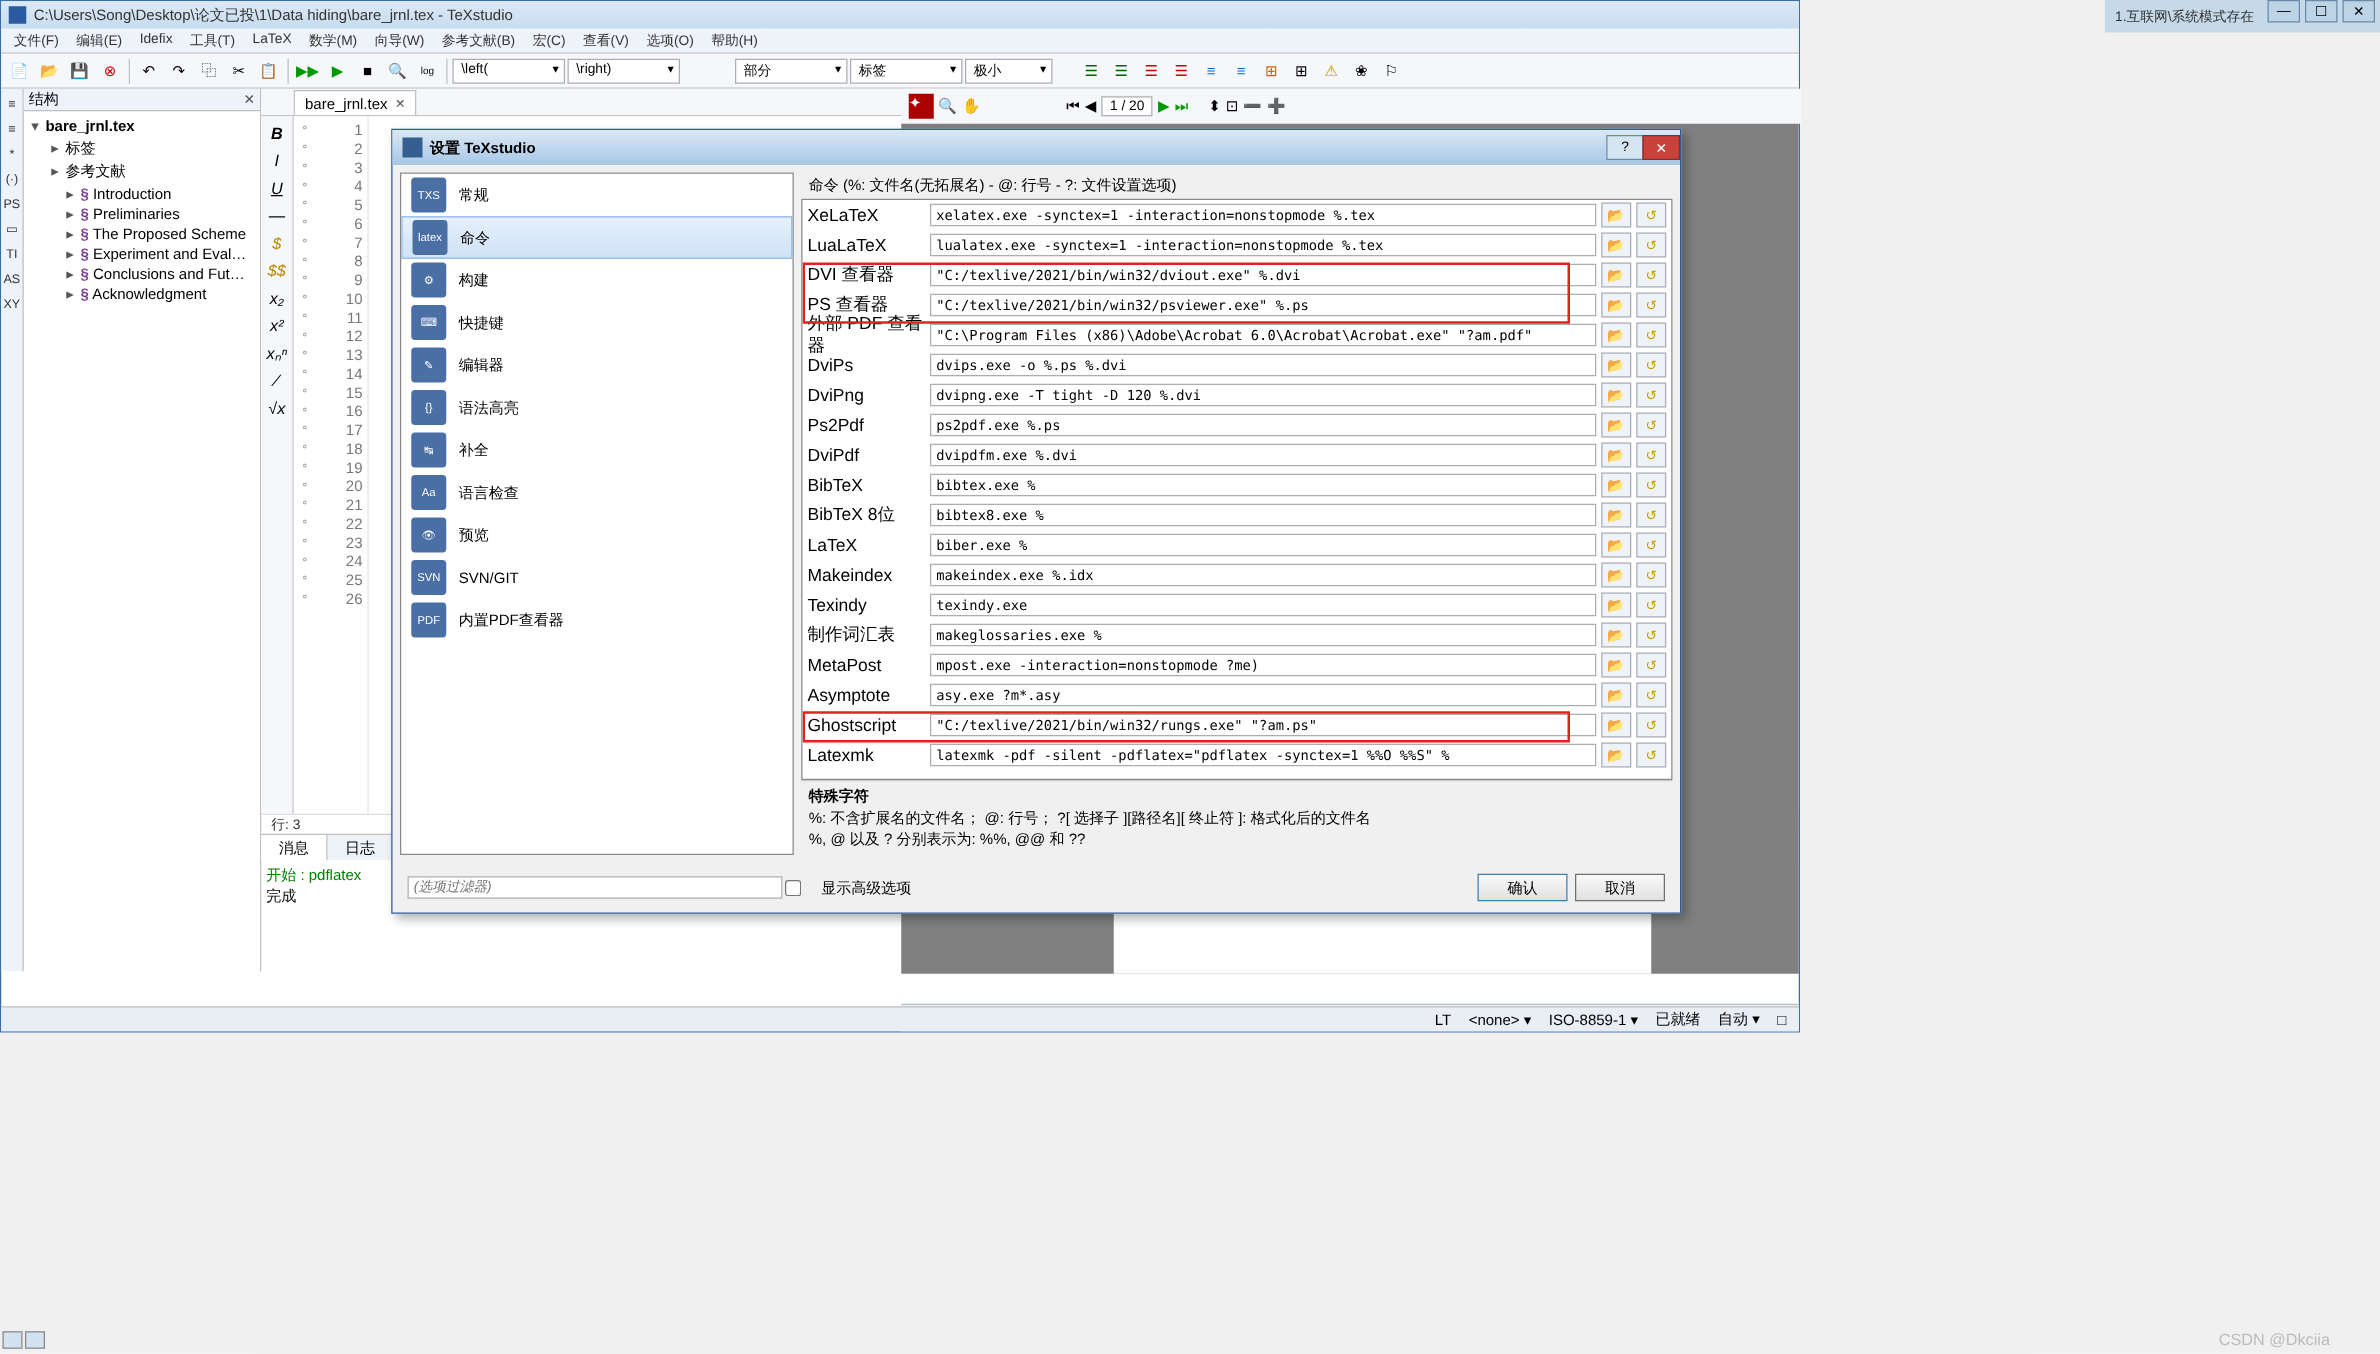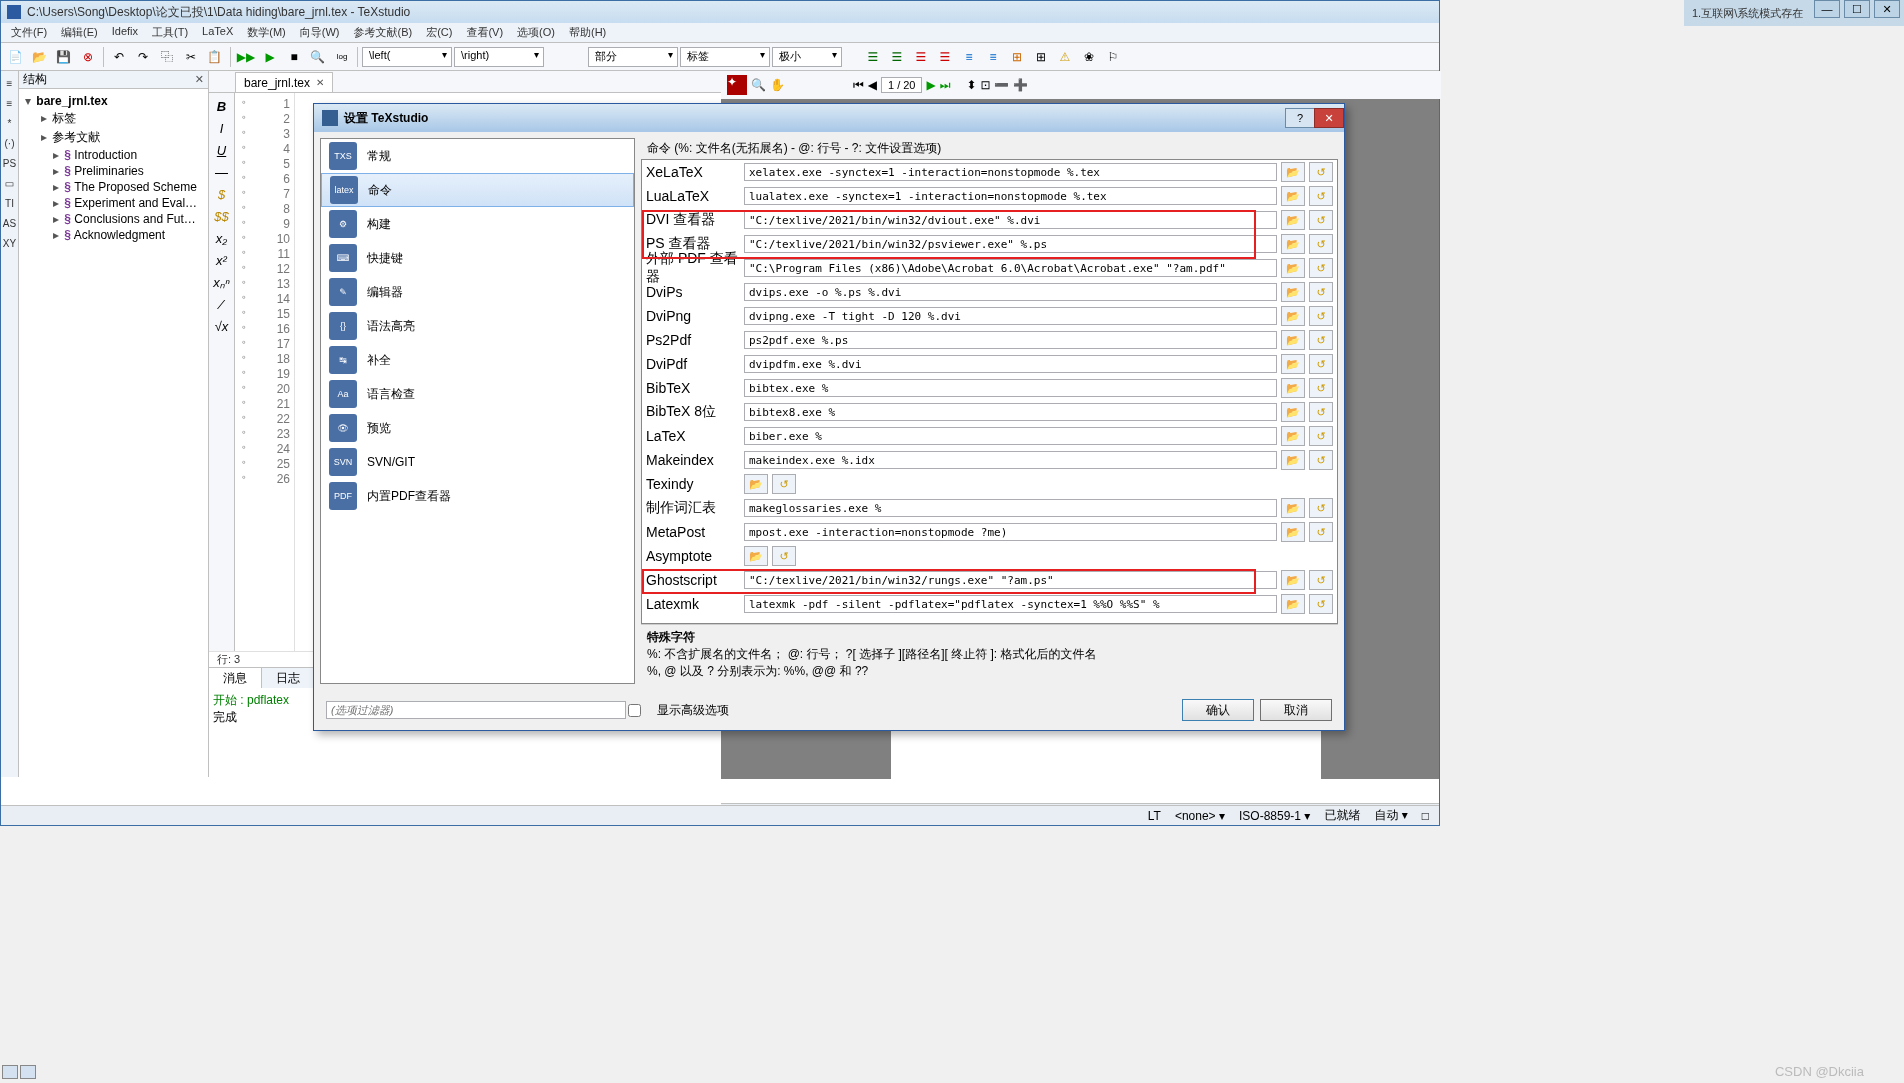--- a/index.html
+++ b/index.html
@@ -424,37 +424,39 @@
             <span class="rb" style="color: rgb(204, 153, 0);">↺</span>
           </div>
           <div class="cmd-row">
             <div class="label">Makeindex</div>
             <input value="makeindex.exe %.idx" style="">
             <span class="rb" style="color: rgb(42, 109, 181);">📂</span>
             <span class="rb" style="color: rgb(204, 153, 0);">↺</span>
           </div>
           <div class="cmd-row">
             <div class="label">Texindy</div>
+            <input value="texindy.exe" style="">
             <span class="rb" style="color: rgb(42, 109, 181);">📂</span>
             <span class="rb" style="color: rgb(204, 153, 0);">↺</span>
           </div>
           <div class="cmd-row">
             <div class="label">制作词汇表</div>
             <input value="makeglossaries.exe %" style="">
             <span class="rb" style="color: rgb(42, 109, 181);">📂</span>
             <span class="rb" style="color: rgb(204, 153, 0);">↺</span>
           </div>
           <div class="cmd-row">
             <div class="label">MetaPost</div>
             <input value="mpost.exe -interaction=nonstopmode ?me)" style="">
             <span class="rb" style="color: rgb(42, 109, 181);">📂</span>
             <span class="rb" style="color: rgb(204, 153, 0);">↺</span>
           </div>
           <div class="cmd-row">
             <div class="label">Asymptote</div>
+            <input value="asy.exe ?m*.asy" style="">
             <span class="rb" style="color: rgb(42, 109, 181);">📂</span>
             <span class="rb" style="color: rgb(204, 153, 0);">↺</span>
           </div>
           <div class="cmd-row">
             <div class="label">Ghostscript</div>
             <input value="&quot;C:/texlive/2021/bin/win32/rungs.exe&quot; &quot;?am.ps&quot;" style="">
             <span class="rb" style="color: rgb(42, 109, 181);">📂</span>
             <span class="rb" style="color: rgb(204, 153, 0);">↺</span>
           </div>
           <div class="cmd-row">

